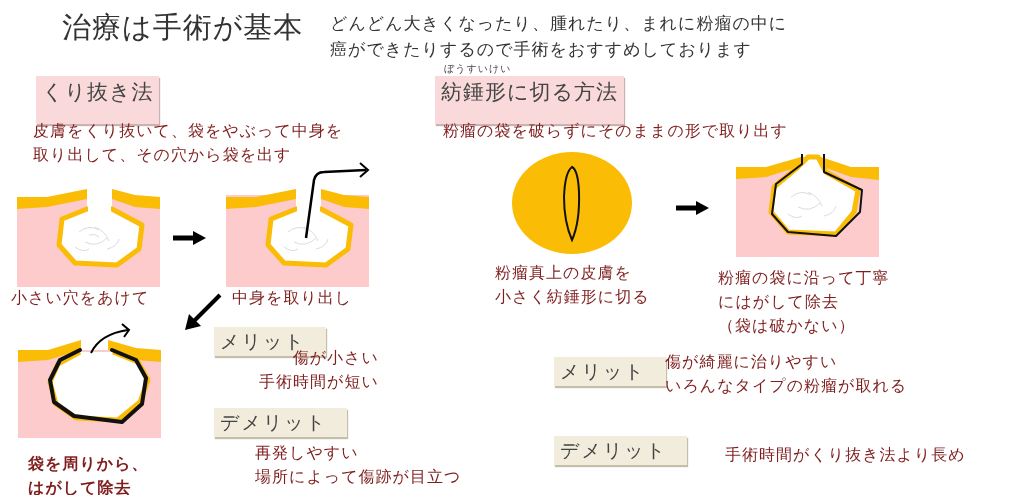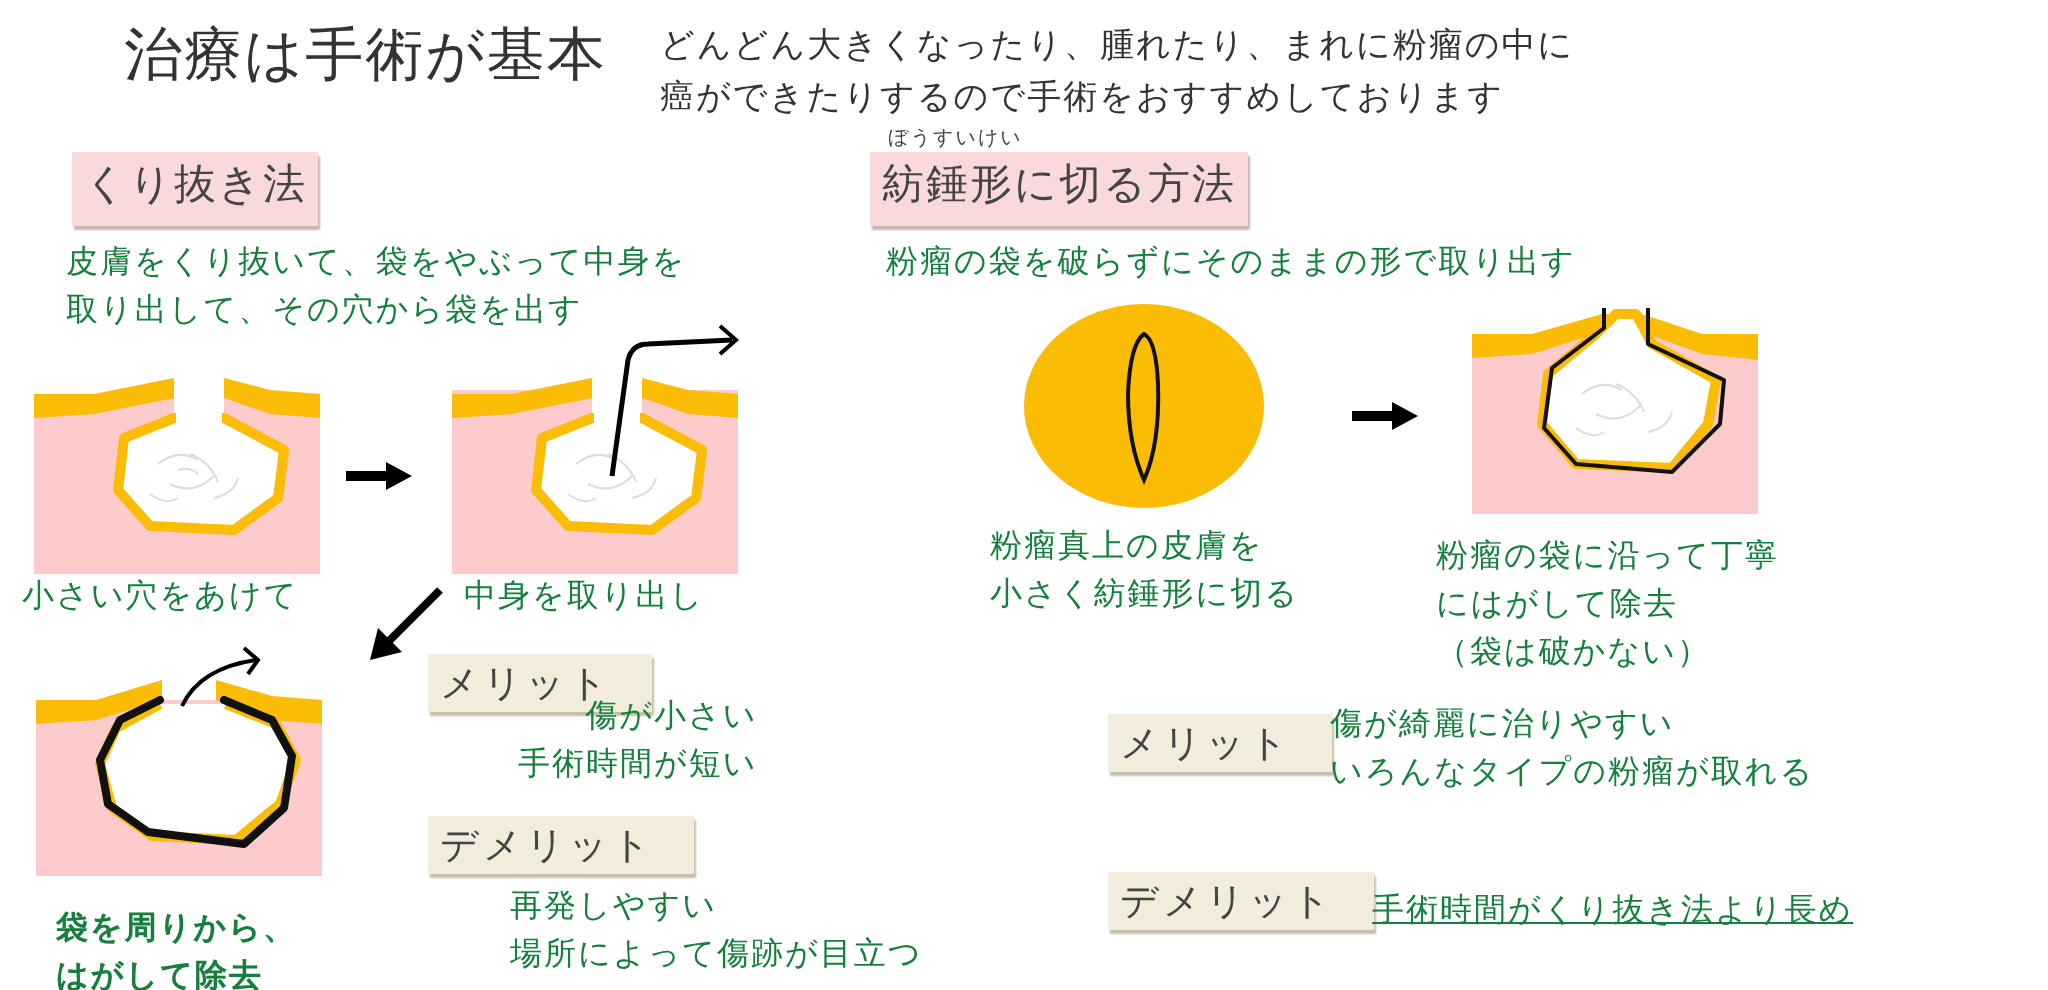--- a/index.html
+++ b/index.html
@@ -5,27 +5,27 @@
   html, body { margin: 0; padding: 0; background: #ffffff; }
   body {
     width: 1024px; height: 495px; position: relative; overflow: hidden;
     font-family: "DejaVu Sans", sans-serif; color: #333333;
   }
   .abs { position: absolute; white-space: nowrap; }
   .title { left: 30px; top: 8px; font-size: 29px; color: #333; letter-spacing: 1px; margin-left: 32px; }
   .intro { left: 330px; top: 10px; font-size: 17px; line-height: 26px; color: #333; letter-spacing: 1px; }
   .badge-pink {
     background: #f9d9d9; box-shadow: 1px 2px 1px #c9b2b2;
-    font-size: 21px; color: #444; padding: 2px 6px 7px 6px; letter-spacing: 1px;
+    font-size: 21px; color: #444; padding: 2px 6px 18px 6px; letter-spacing: 1px;
   }
   .badge-beige {
     background: #f1ecdc; box-shadow: 1px 2px 1px #c4beaa;
     font-size: 19px; color: #444; padding: 2px 20px 1px 6px; letter-spacing: 2px;
   }
-  .text16 { font-size: 16px; line-height: 24px; color: #15803d; letter-spacing: 1px; }
+  .text16 { font-size: 16px; line-height: 24px; color: #7f1d1d; letter-spacing: 1px; }
   .ruby { font-size: 10px; color: #444; letter-spacing: 1px; }
   svg { position: absolute; overflow: visible; }
 </style>
 </head>
 <body>
 
 <div class="abs title">治療は手術が基本</div>
 <div class="abs intro">
   <div>どんどん大きくなったり、腫れたり、まれに粉瘤の中に</div>
   <div>癌ができたりするので手術をおすすめしております</div>
@@ -149,13 +149,13 @@
   <div>にはがして除去</div>
   <div>（袋は破かない）</div>
 </div>
 
 <div class="abs badge-beige" style="left:554px; top:357px;">メリット</div>
 <div class="abs text16" style="left:665px; top:350px;">
   <div>傷が綺麗に治りやすい</div>
   <div>いろんなタイプの粉瘤が取れる</div>
 </div>
 <div class="abs badge-beige" style="left:554px; top:436px;">デメリット</div>
-<div class="abs text16" style="left:686px; top:443px;text-decoration:underline;">手術時間がくり抜き法より長め</div>
+<div class="abs text16" style="left:725px; top:443px;">手術時間がくり抜き法より長め</div>
 
 </body></html>

